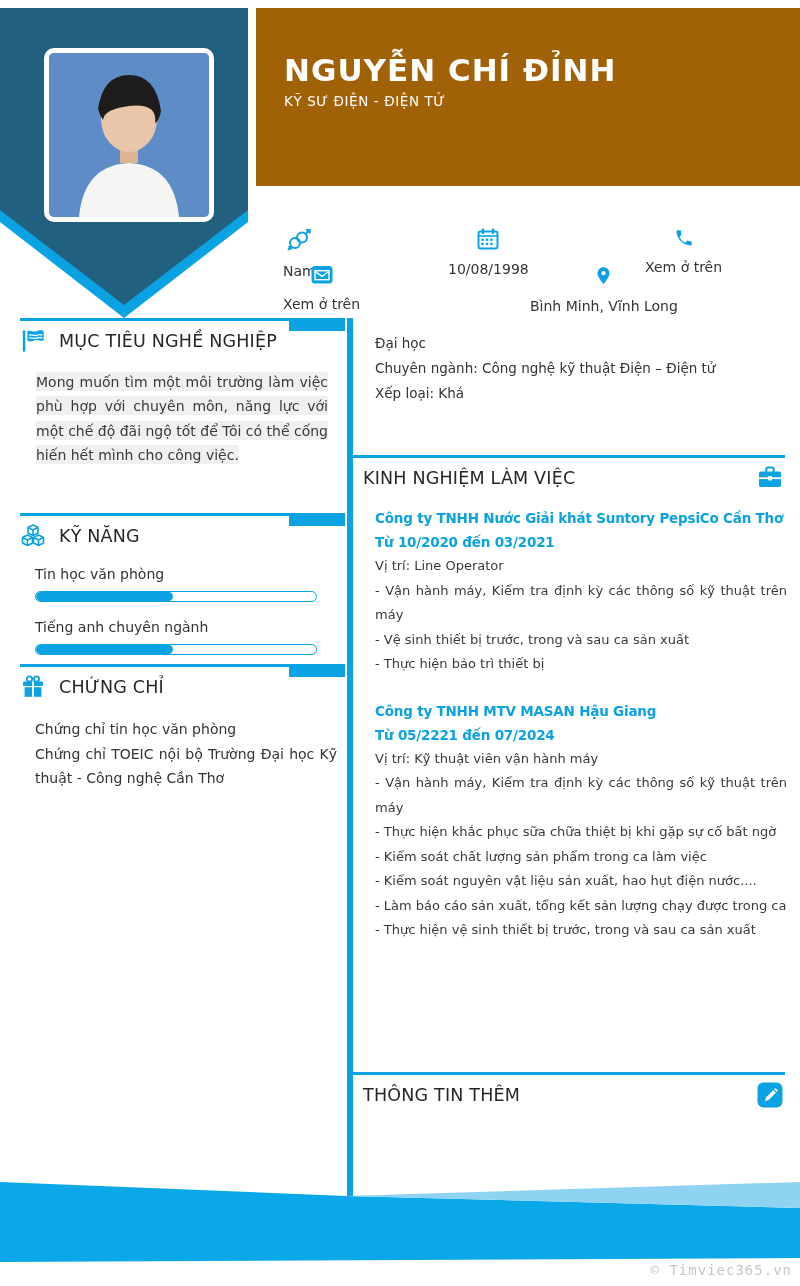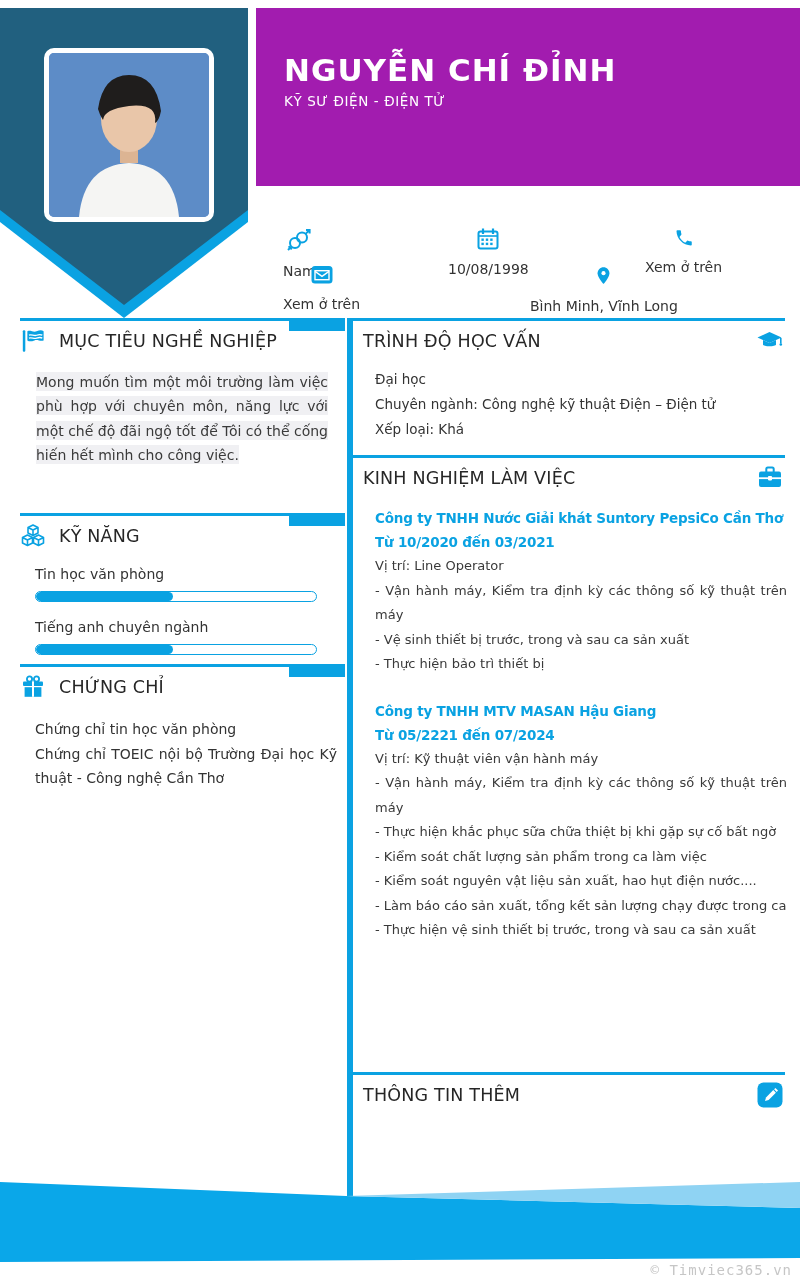--- a/index.html
+++ b/index.html
@@ -1,20 +1,20 @@
 <!DOCTYPE html>
 <html><head>
 <meta charset="utf-8">
 <style>
   html,body{margin:0;padding:0;background:#fff;}
   .page{position:relative;width:800px;height:1286px;background:#fff;overflow:hidden;
         font-family:"DejaVu Sans","Liberation Sans",sans-serif;}
 
   
-  .hero-dark{position:absolute;left:256px;top:8px;width:544px;height:178px;background:#a21caf;
+  .hero-dark{position:absolute;left:256px;top:8px;width:544px;height:178px;background:#a16207;
              color:#fff;box-sizing:border-box;padding:46px 0 0 28px;}
   .hero-name{margin:0;font-size:31px;font-weight:bold;letter-spacing:1px;line-height:1.05;}
   .hero-sub{margin-top:6px;font-size:13.5px;letter-spacing:.6px;}
 
   .pentagon{position:absolute;left:0;top:8px;}
   .photo{position:absolute;left:44px;top:48px;width:170px;height:174px;border:5px solid #fff;
          border-radius:10px;box-sizing:border-box;overflow:hidden;background:#5d8cc7;}
 
   
   .contact-item{position:absolute;display:flex;align-items:center;gap:11px;font-size:14px;color:#333;flex-direction:column;}
@@ -196,29 +196,20 @@
     </div>
     <div class="cert-list">
 
         <div>Chứng chỉ tin học văn phòng</div>
 
         <div>Chứng chỉ TOEIC nội bộ Trường Đại học Kỹ thuật - Công nghệ Cần Thơ</div>
       </div>
   </div>
 
   <div class="sec sec-right" style="top:318px;">
-    <div class="sec-head rhead">
-      <span class="sec-title">TRÌNH ĐỘ HỌC VẤN</span>
-      <svg width="27" height="26" viewBox="0 0 26 26">
-        <path d="M13 4 L25 9.5 L13 15 L1 9.5 Z" fill="#0aa2e2"></path>
-        <path d="M6.5 12 v4.5 c0 2.4 13 2.4 13 0 V12 L13 15 Z" fill="#0aa2e2"></path>
-        <path d="M24.3 10 v5.5" stroke="#0aa2e2" stroke-width="1.6"></path>
-        <circle cx="24.3" cy="16.5" r="1.3" fill="#0aa2e2"></circle>
-      </svg>
-    </div>
     <div class="edu-lines">
 
         <div>Đại học</div>
 
         <div>Chuyên ngành: Công nghệ kỹ thuật Điện – Điện tử</div>
 
         <div>Xếp loại: Khá</div>
       </div>
   </div>
 

